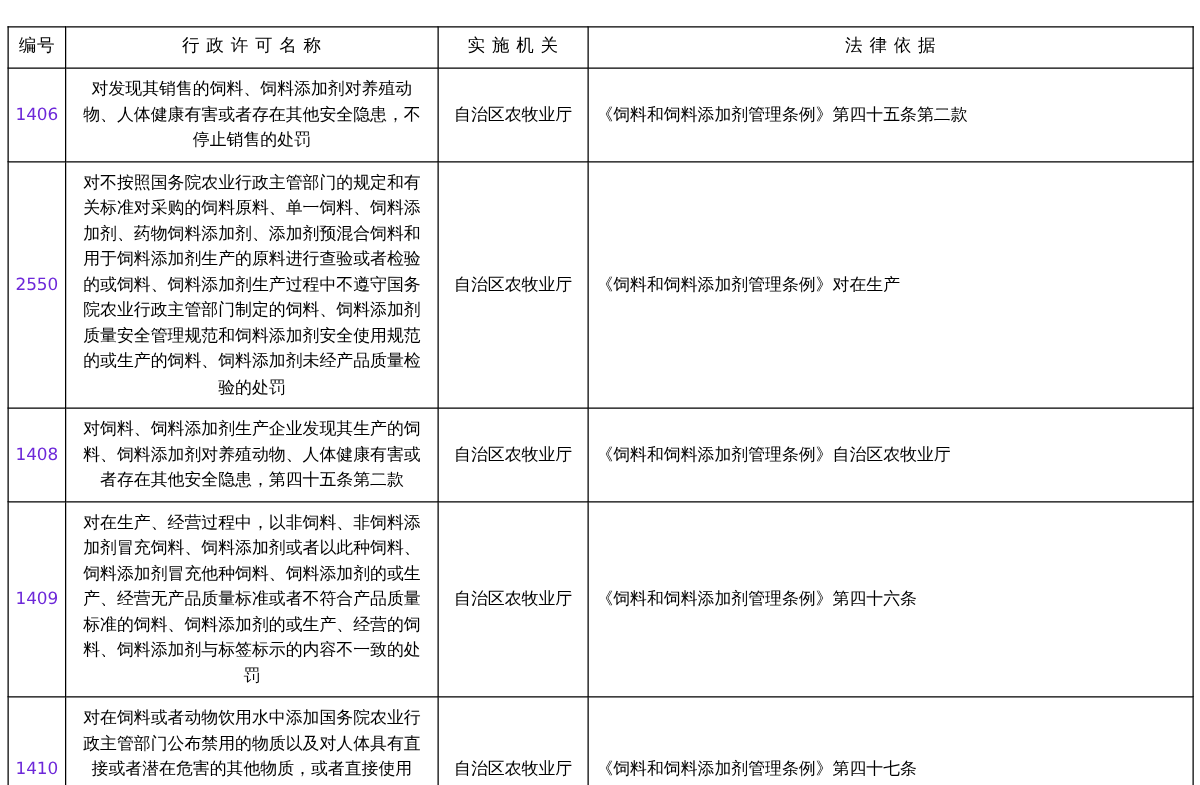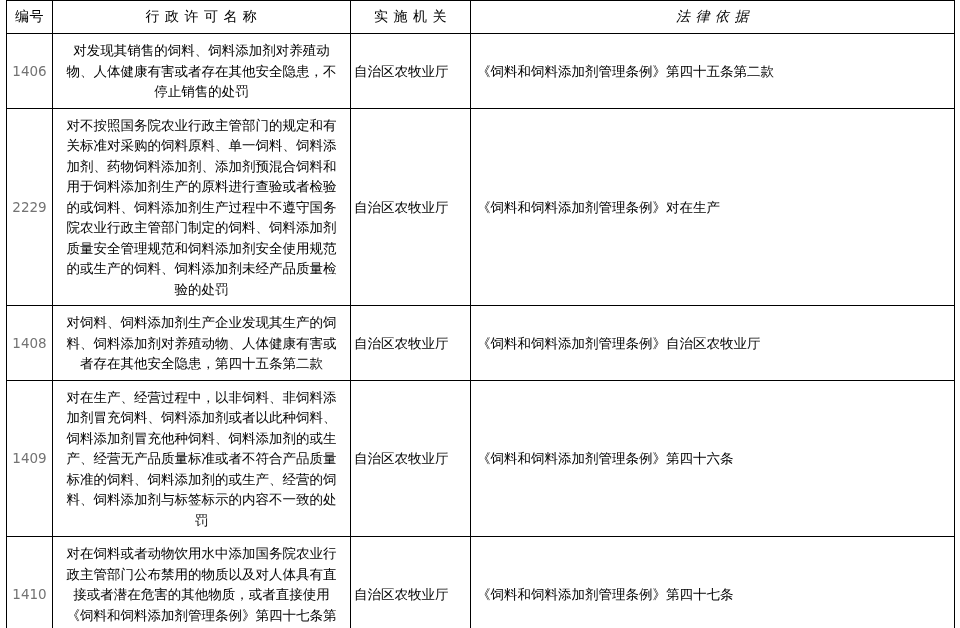--- a/index.html
+++ b/index.html
@@ -10,21 +10,21 @@
   body {
     width: 960px;
     height: 628px;
     font-family: "DejaVu Sans", "Liberation Sans", sans-serif;
     color: #000000;
   }
   .page {
     width: 960px;
     height: 628px;
     box-sizing: border-box;
-    padding: 0 6px 0 6px;
+    padding: 21px 6px 0 6px;
     border-radius: 21px;
   }
   table.reg-table {
     border-collapse: collapse;
     width: 948px;
     table-layout: fixed;
     border: 1px solid #000000;
   }
   table.reg-table col.c-num    { width: 46px; }
   table.reg-table col.c-name   { width: 298px; }
@@ -44,34 +44,33 @@
     text-align: center;
     font-size: 14px;
     letter-spacing: 0.5px;
     padding: 2px 4px;
   }
   .th-spaced {
     letter-spacing: 4px;
   }
   .th-spaced-wide {
     letter-spacing: 8px;
-    font-style: italic;
   }
   td.num {
     text-align: center;
     font-size: 13.5px;
-    color: #737373;
+    color: #6d28d9;
   }
   td.name {
     text-align: center;
     padding: 6px 7px 6px 7px;
     line-height: 1.55;
   }
   td.org {
-    text-align: left;
+    text-align: center;
     font-size: 13.5px;
     padding: 4px 3px;
   }
   td.law {
     text-align: left;
     font-size: 13.5px;
     padding: 4px 6px;
   }
 </style>
 </head>
@@ -94,21 +93,21 @@
       </tr>
     </thead>
     <tbody>
       <tr>
         <td class="num">1406</td>
         <td class="name">对发现其销售的饲料、饲料添加剂对养殖动物、人体健康有害或者存在其他安全隐患，不停止销售的处罚</td>
         <td class="org">自治区农牧业厅</td>
         <td class="law">《饲料和饲料添加剂管理条例》第四十五条第二款</td>
       </tr>
       <tr>
-        <td class="num">2229</td>
+        <td class="num">2550</td>
         <td class="name">对不按照国务院农业行政主管部门的规定和有关标准对采购的饲料原料、单一饲料、饲料添加剂、药物饲料添加剂、添加剂预混合饲料和用于饲料添加剂生产的原料进行查验或者检验的或饲料、饲料添加剂生产过程中不遵守国务院农业行政主管部门制定的饲料、饲料添加剂质量安全管理规范和饲料添加剂安全使用规范的或生产的饲料、饲料添加剂未经产品质量检验的处罚</td>
         <td class="org">自治区农牧业厅</td>
         <td class="law">《饲料和饲料添加剂管理条例》对在生产</td>
       </tr>
       <tr>
         <td class="num">1408</td>
         <td class="name">对饲料、饲料添加剂生产企业发现其生产的饲料、饲料添加剂对养殖动物、人体健康有害或者存在其他安全隐患，第四十五条第二款</td>
         <td class="org">自治区农牧业厅</td>
         <td class="law">《饲料和饲料添加剂管理条例》自治区农牧业厅</td>
       </tr>

